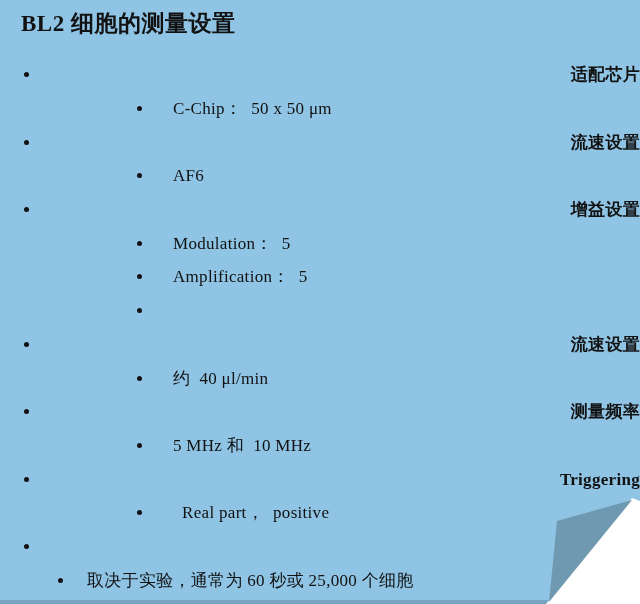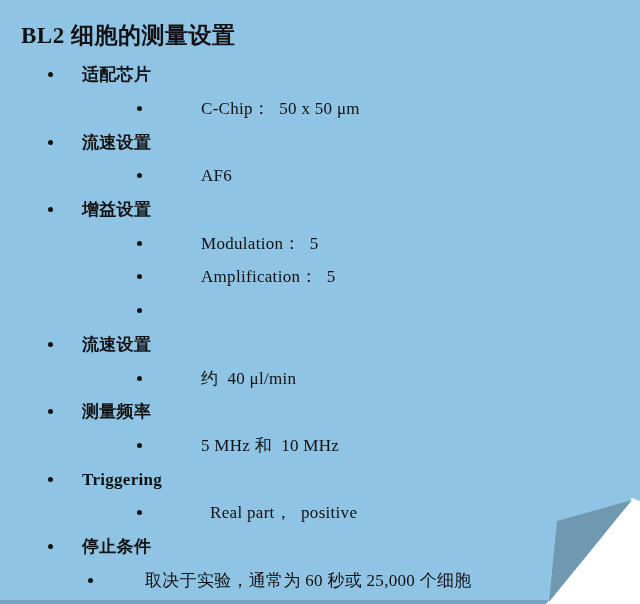--- a/index.html
+++ b/index.html
@@ -23,21 +23,20 @@
     color:var(--text);
   }
   .slide-title{
     position:absolute;
     left:21px;
     top:8px;
     font-size:23px;
     font-weight:700;
     letter-spacing:0.5px;
     white-space:pre;
-    margin-top:12px;
   }
   .bullet-list{
     position:absolute;
     left:0;
     top:58px;
     width:640px;
   }
   .li{
     display:flex;
     align-items:center;
@@ -49,26 +48,26 @@
     flex:0 0 auto;
     width:5px;
     height:5px;
     border-radius:50%;
     background:var(--text);
   }
   .li .txt{
     white-space:pre;
     letter-spacing:0.3px;
   }
-  .li.lvl1{padding-left:48px;}
+  .li.lvl1{padding-left:24px;justify-content:space-between;}
   .li.lvl1 .dot{margin-right:29px;}
   .li.lvl1 .txt{font-weight:700;}
-  .li.lvl2{padding-left:137px;gap:28px;}
+  .li.lvl2{padding-left:137px;}
   .li.lvl2 .dot{margin-right:31px;}
-  .li.lvl2.compact{padding-left:88px;}
+  .li.lvl2.compact{padding-left:58px;}
   .li.lvl2.compact .dot{margin-right:24px;}
   .corner-svg{
     position:absolute;
     left:0;
     top:0;
     pointer-events:none;
   }
   .bar{fill:var(--footer-bar);}
   .white-corner{fill:var(--page-behind);}
   .flap{fill:var(--fold-flap);}

